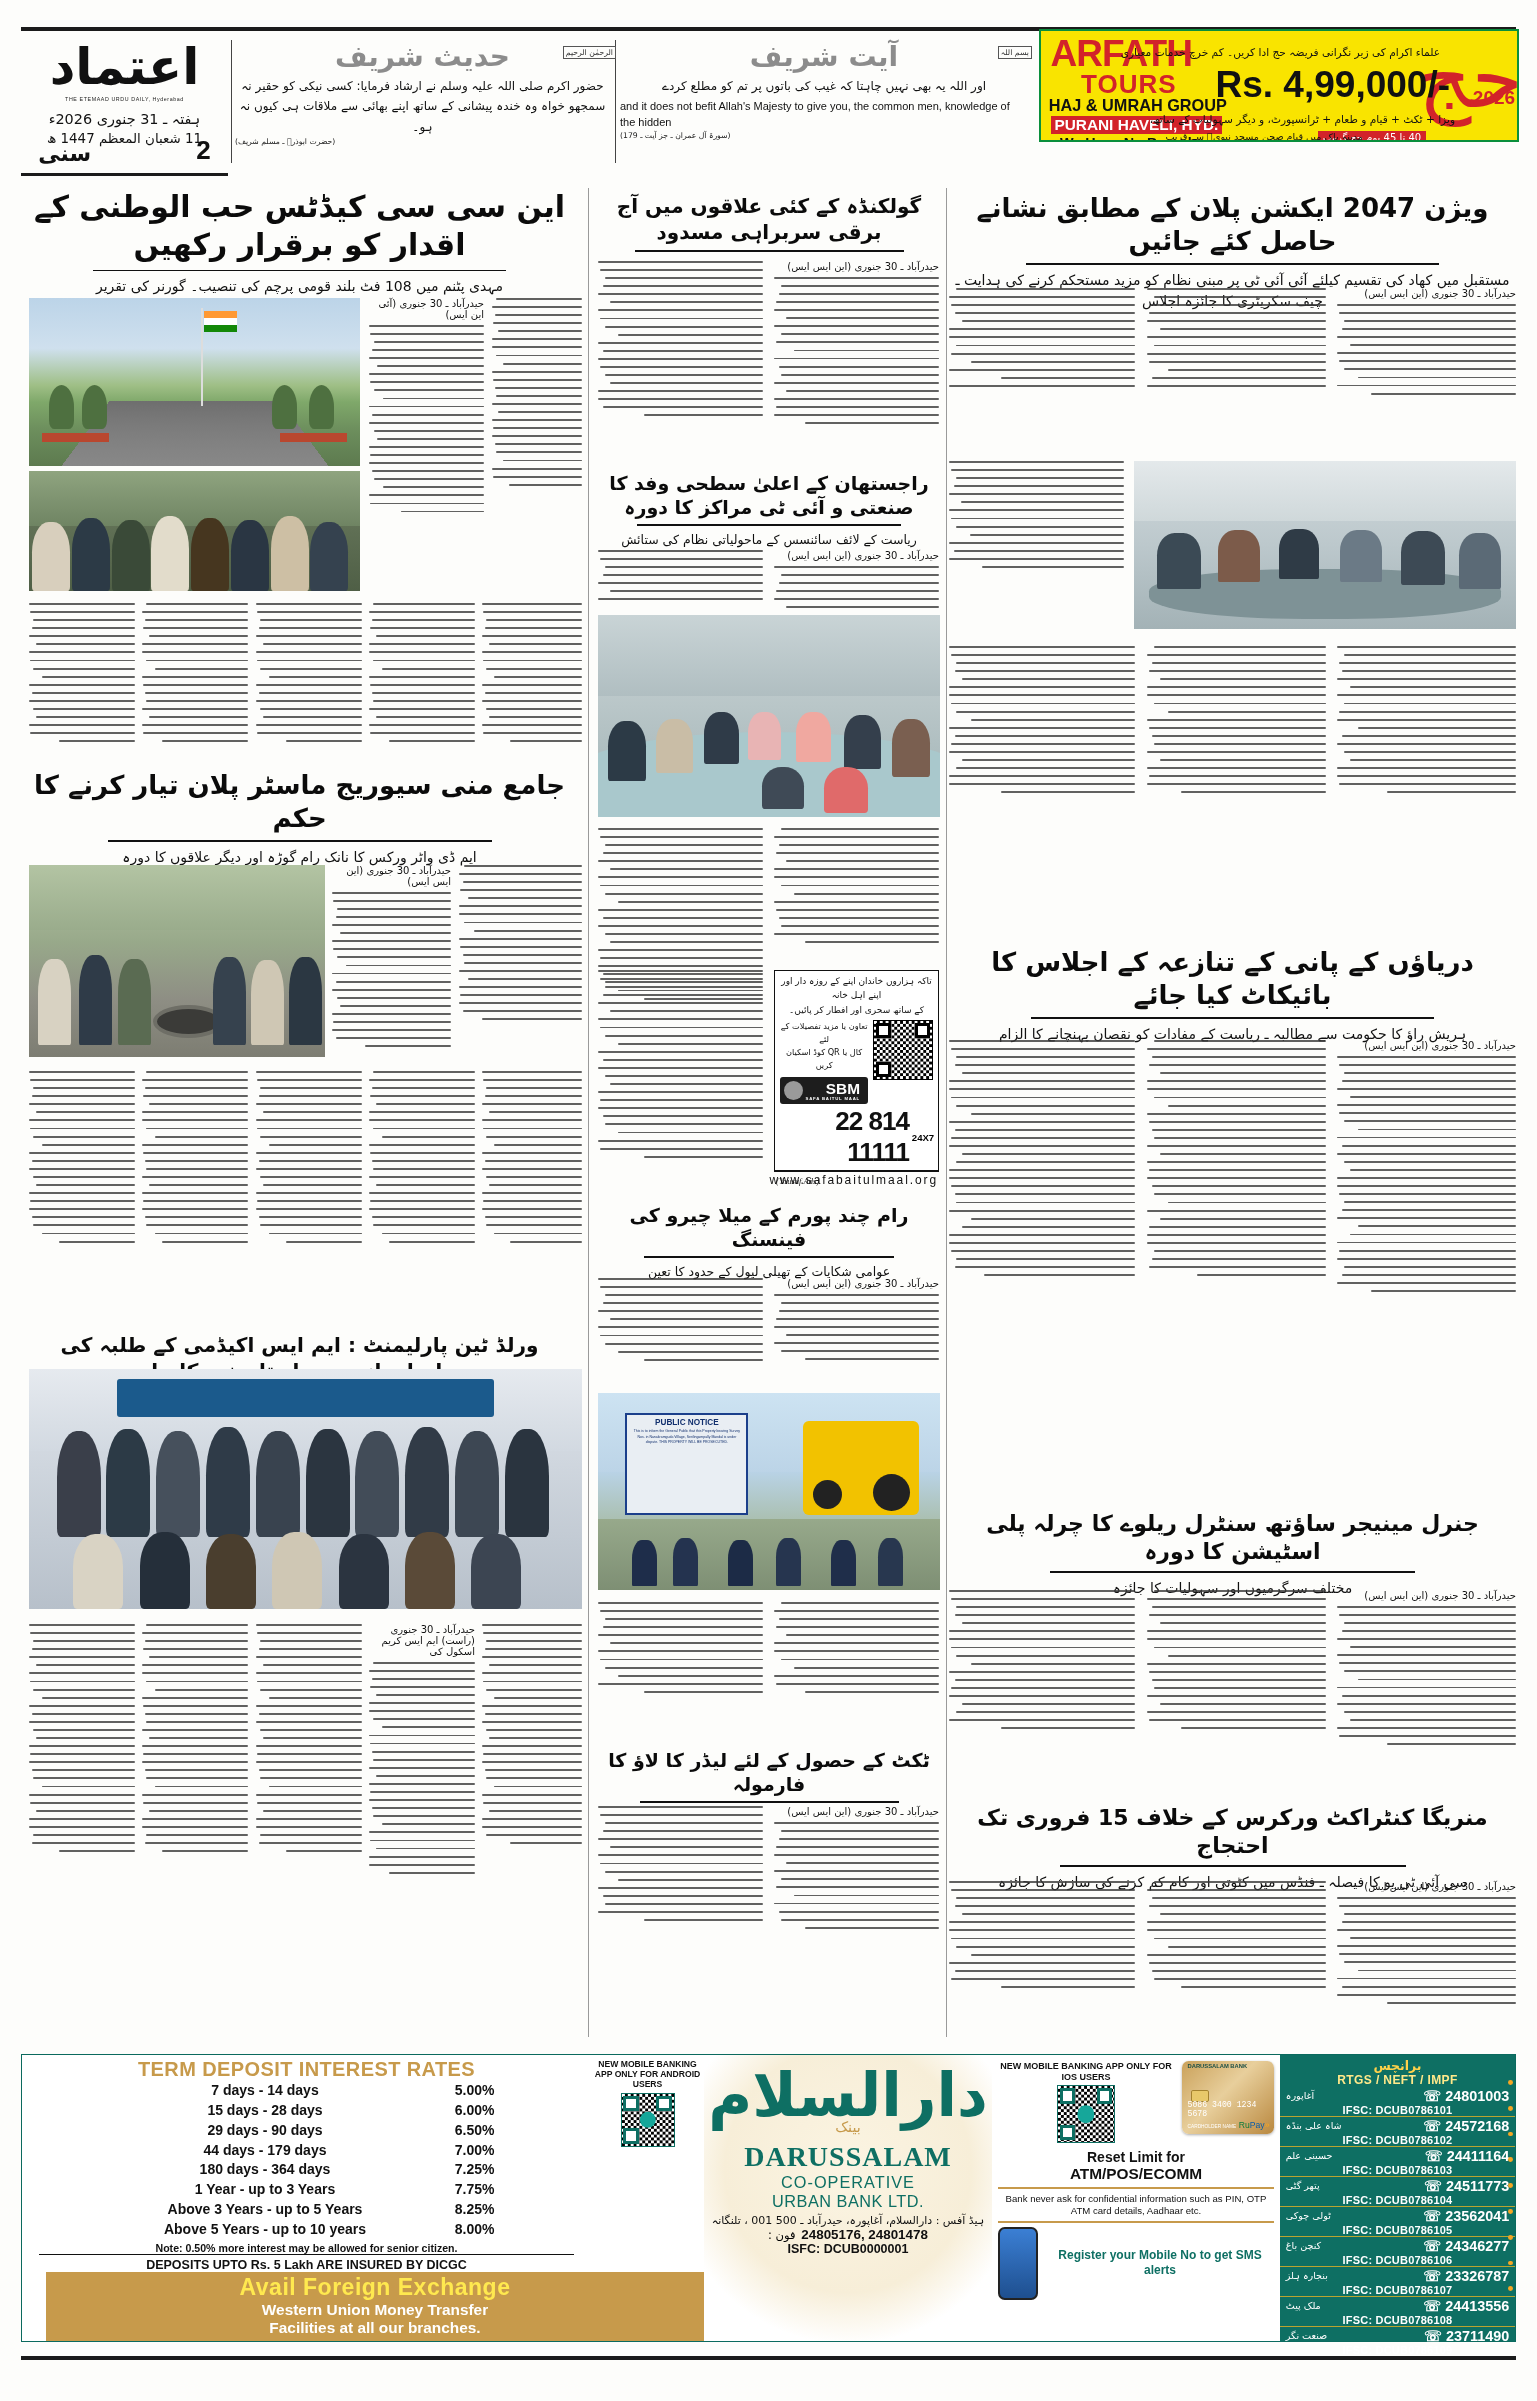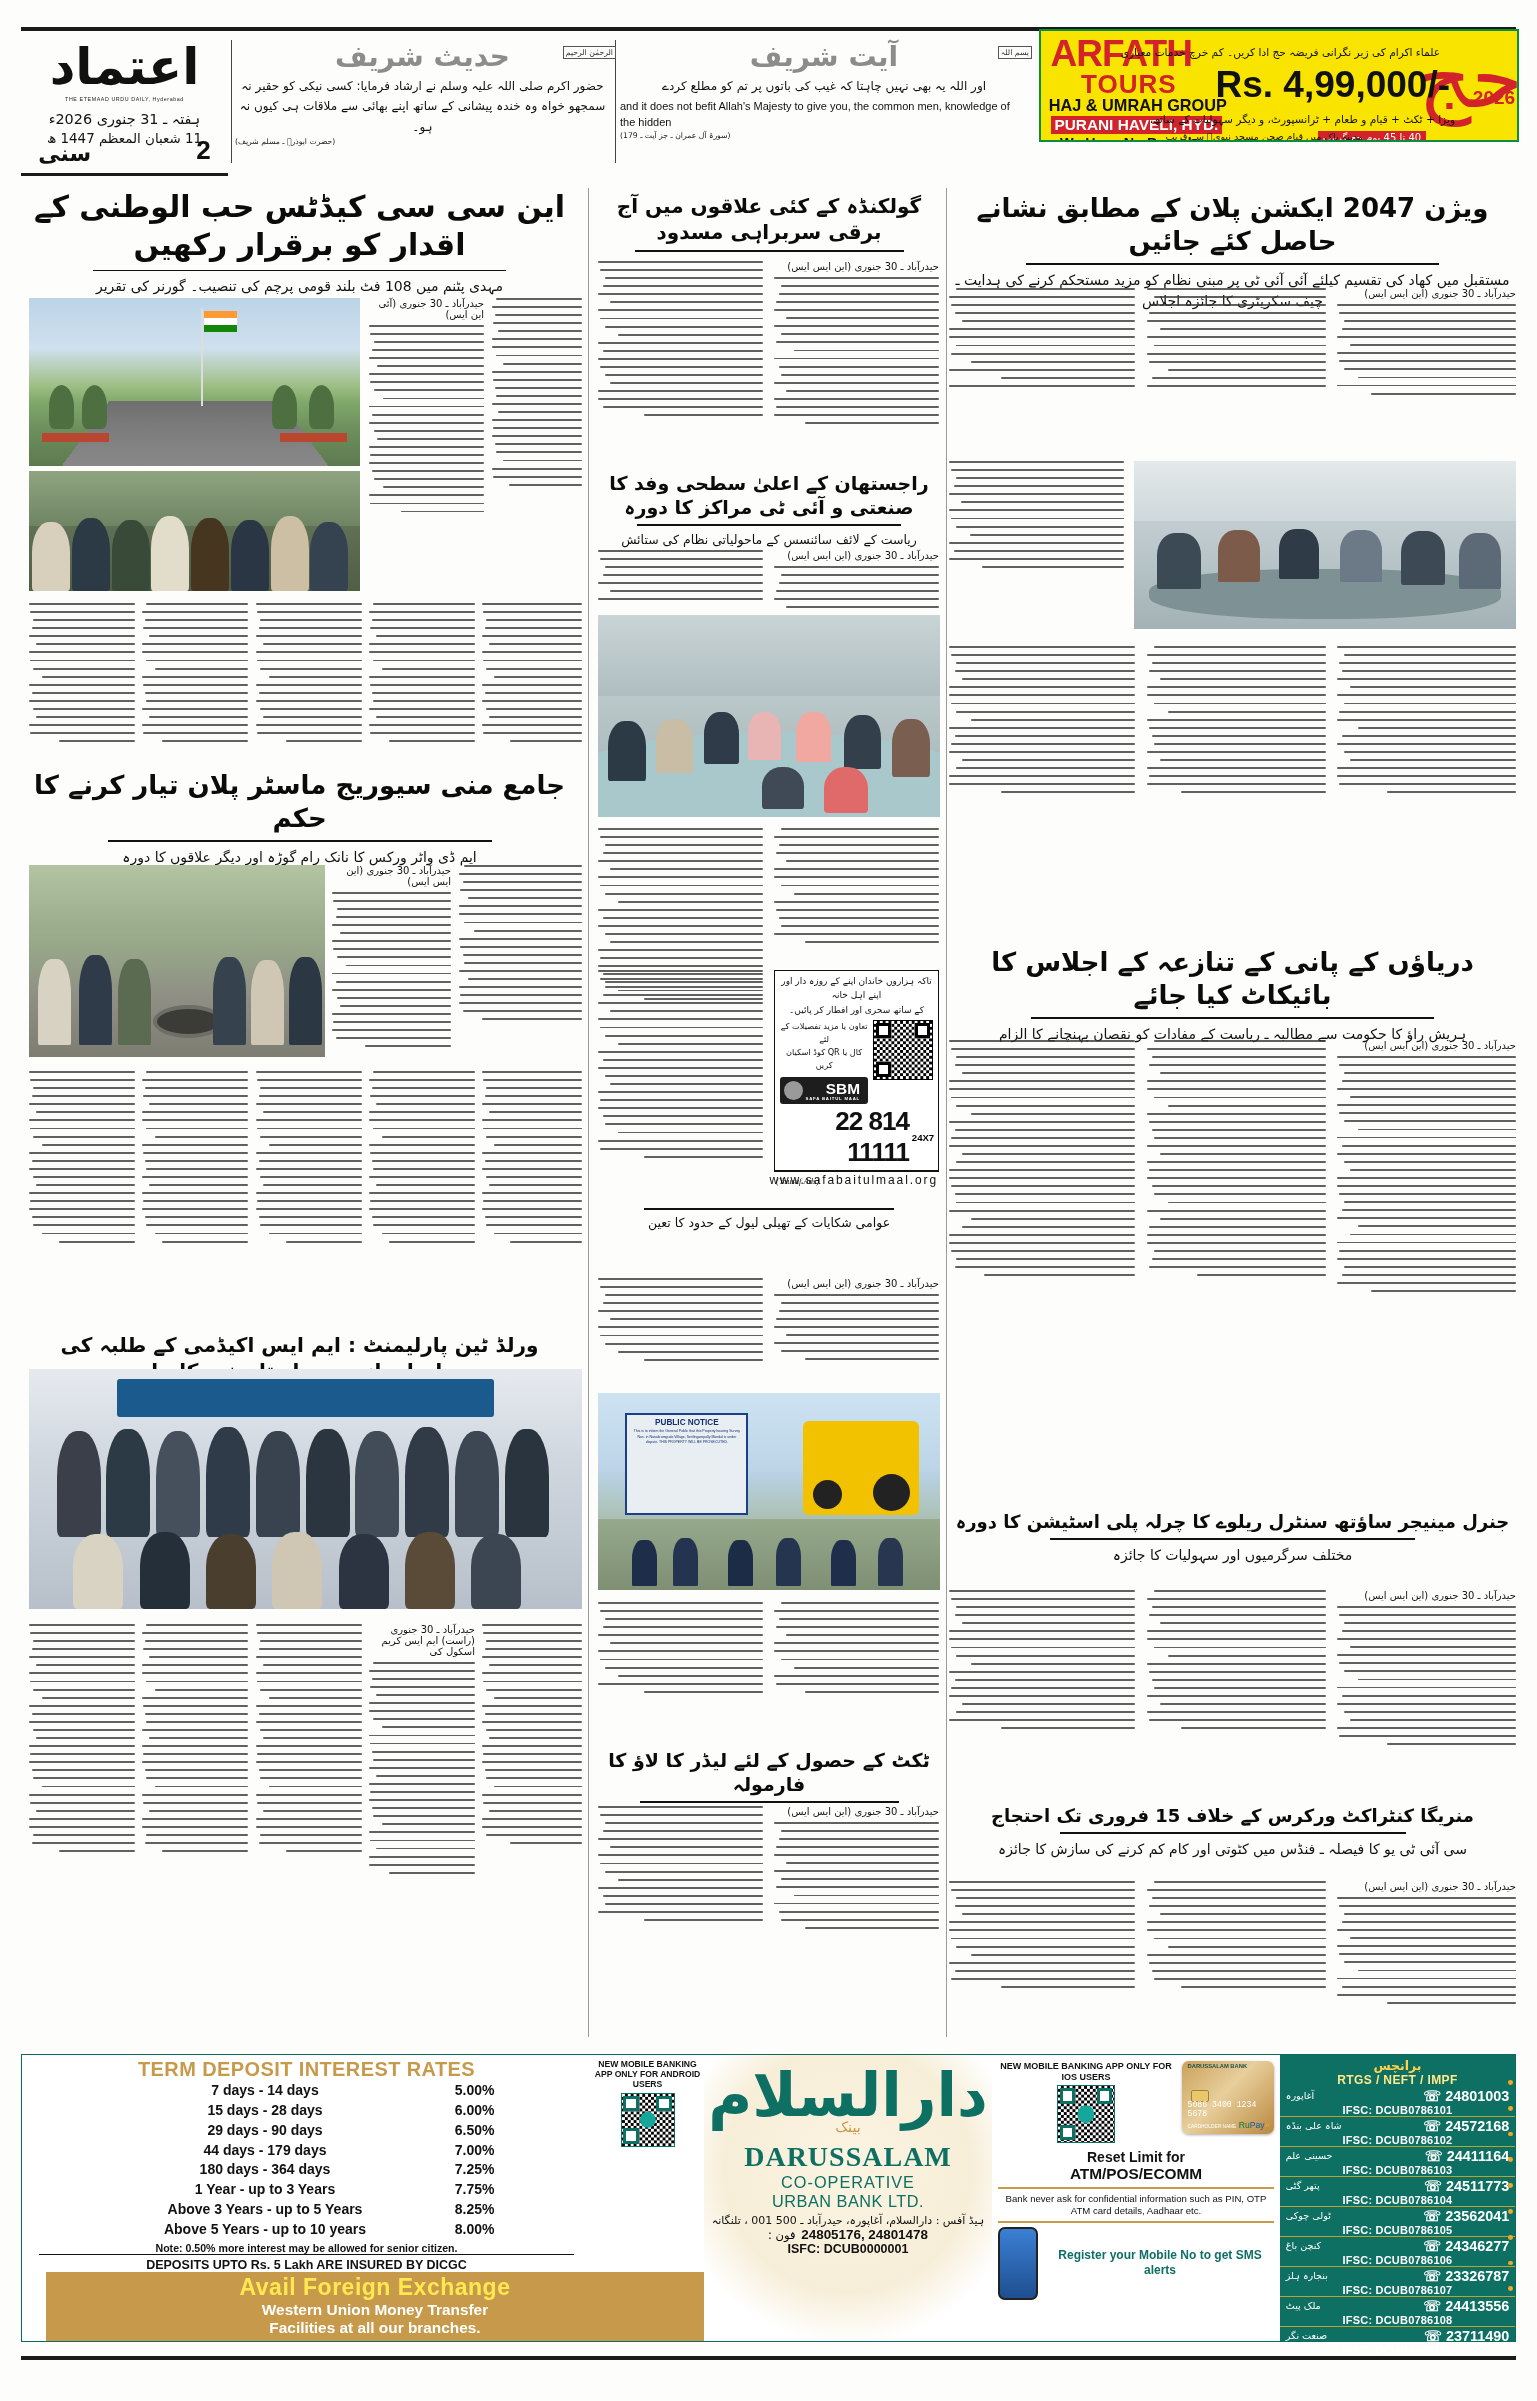--- a/index.html
+++ b/index.html
@@ -86,21 +86,21 @@
   
   .colrule{ position:absolute; width:1px; background:#9a9a9a; }
 
   
   .hl{
     font-family:"DejaVu Sans",sans-serif; direction:rtl; text-align:center;
     font-weight:700; color:#0b0b0b; line-height:1.28;
   }
   .hl-main{ font-size:30px; }
   .hl-sub{ font-size:26px; }
-  .hl-sm{ font-size:18px; }
+  .hl-sm{ font-size:22px; }
   .kicker{
     font-family:"DejaVu Sans",sans-serif; direction:rtl; text-align:center;
     font-size:14px; color:#111; line-height:1.5; margin-top:4.8px;
   }
   .hl-underline{ height:1.9px; background:#111; margin:4.8px auto 0; }
 
   
   .body-col{ direction:rtl; }
   .tline{ background:#3a3a3a; height:1.9px; margin-bottom:6.2px; opacity:.80; border-radius:1px;}
   .tline.s1{ width:100%; } .tline.s2{ width:96%; } .tline.s3{ width:99%; }
@@ -825,20 +825,21 @@
       <div class="tline s1"></div>
       <div class="tline s5"></div>
       <div class="tline s2"></div>
     <div class="tline s7"></div>
       <div class="tline s1"></div>
       <div class="tline s3"></div>
       <div class="tline s6"></div>
   </div>
 
   <div class="abs" style="left:598px; top:1203px; width:342px;">
+    <div class="hl hl-sm" style="font-size:19px;">رام چند پورم کے میلا چیرو کی فینسنگ</div>
     <div class="hl-underline" style="width:250px;"></div>
     <div class="kicker" style="font-size:12.5px;">عوامی شکایات کے تھیلی لیول کے حدود کا تعین</div>
   </div>
   <div class="abs body-col" style="left:598px; top:1278px; width:165px;">
     <div class="tline s1"></div>
       <div class="tline s3"></div>
       <div class="tline s2"></div>
       <div class="tline s5"></div>
     <div class="tline s1"></div>
       <div class="tline s4"></div>

